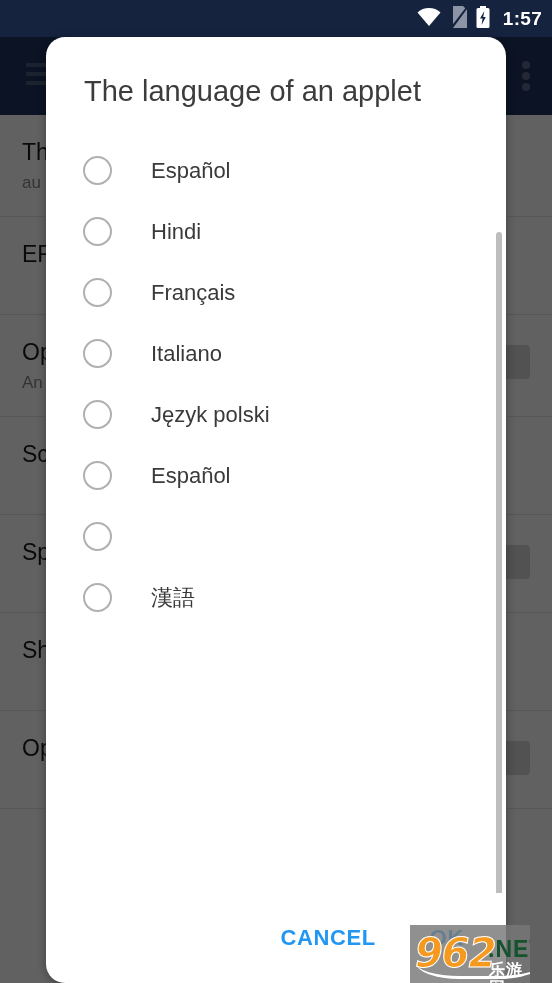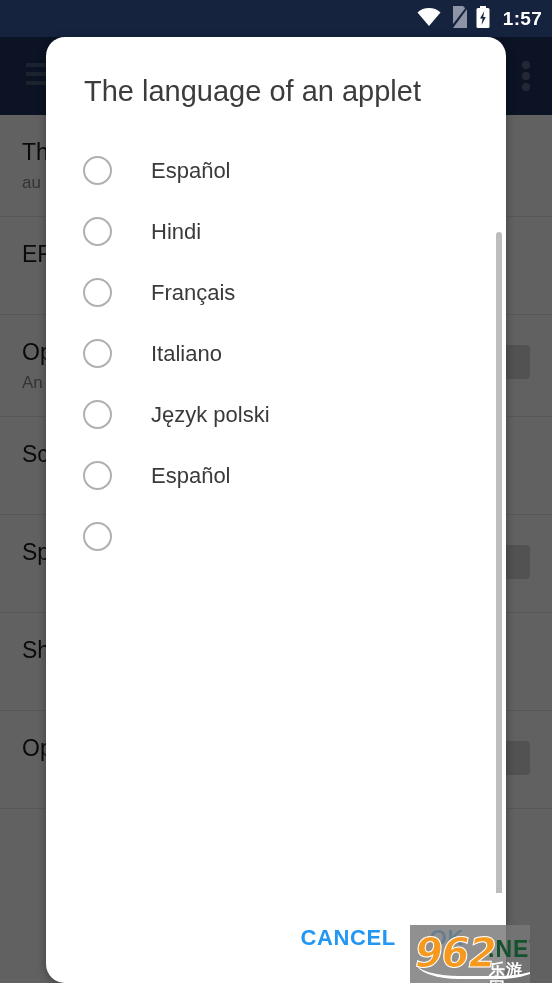--- a/index.html
+++ b/index.html
@@ -136,21 +136,21 @@
     right: 4px; top: 106px;
     width: 6px; height: 664px;
     background: #bdbdbd;
     border-radius: 3px;
   }
   .dlg-actions {
     flex: 0 0 auto;
     height: 90px;
     display: flex; align-items: center; justify-content: flex-end;
     padding-right: 38px;
-    gap: 26px;
+    gap: 46px;
   }
   .dlg-btn {
     background: none; border: none;
     color: #2196f3;
     font-family: "Liberation Sans", sans-serif;
     font-size: 22px;
     font-weight: 700;
     letter-spacing: .6px;
     cursor: pointer;
     padding: 6px 4px;
@@ -303,20 +303,24 @@
           <span class="radio"></span>
           <span class="opt-label">Język polski</span>
         </div>
         <div class="opt">
           <span class="radio"></span>
           <span class="opt-label">Español</span>
         </div>
         <div class="opt">
           <span class="radio"></span>
         </div>
+        <div class="opt">
+          <span class="radio"></span>
+          <span class="opt-label">漢語</span>
+        </div>
       </div>
       <div class="scrollbar"></div>
     </div>
 
     <div class="dlg-actions">
       <button class="dlg-btn">CANCEL</button>
       <button class="dlg-btn">OK</button>
     </div>
   </div>
 

